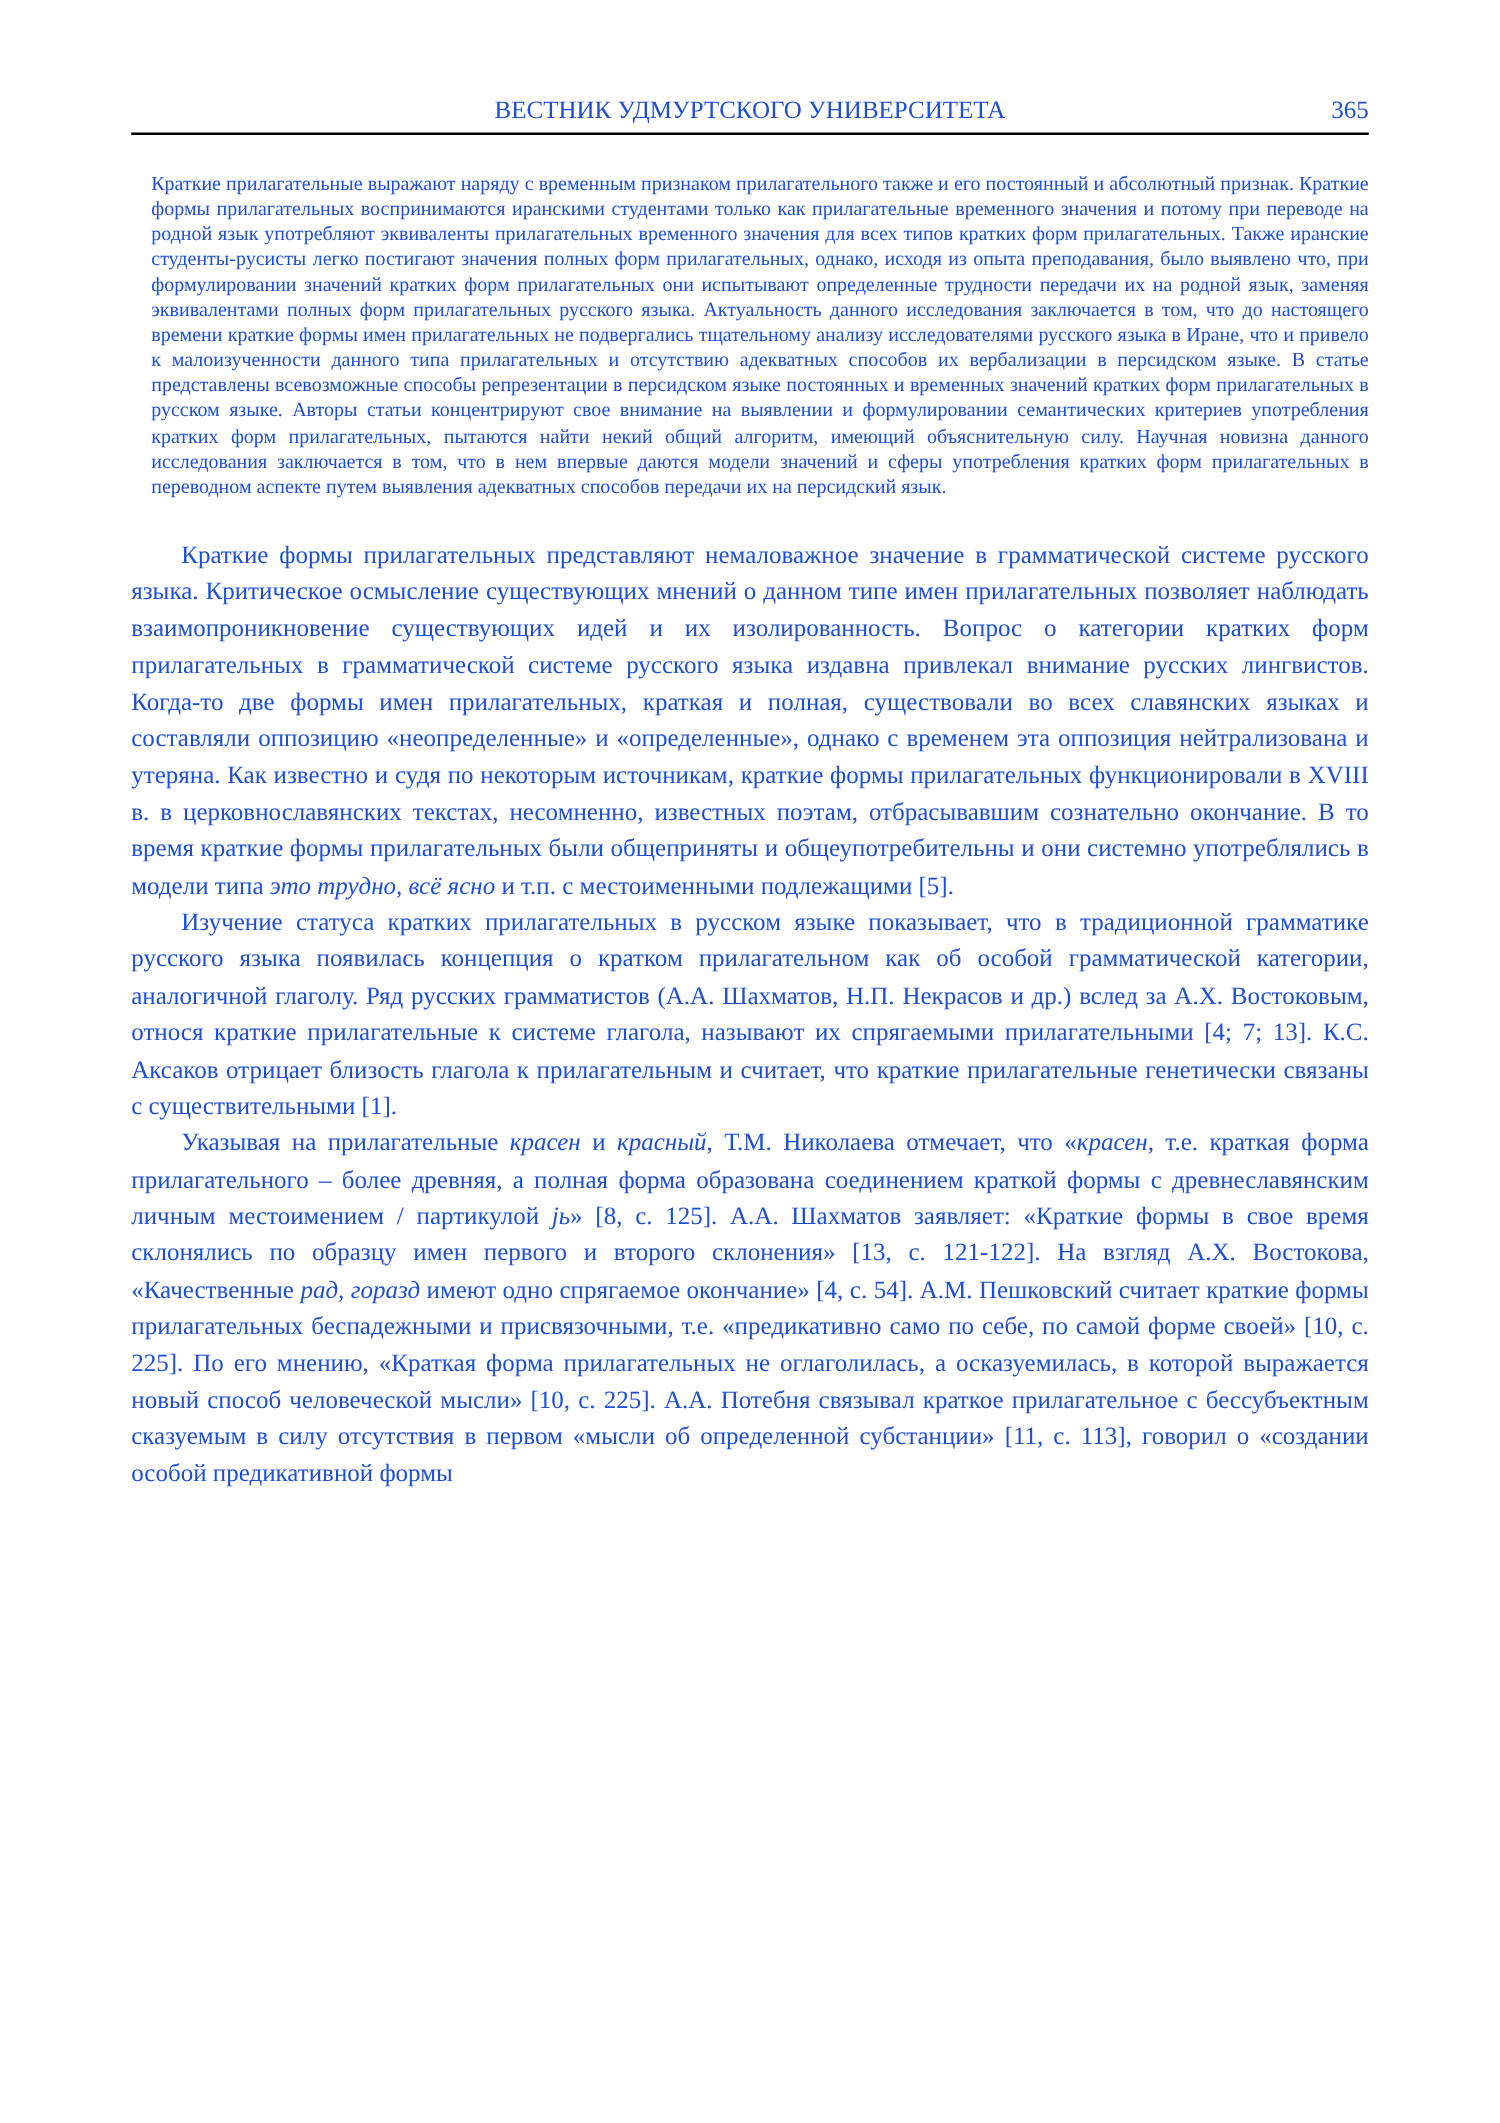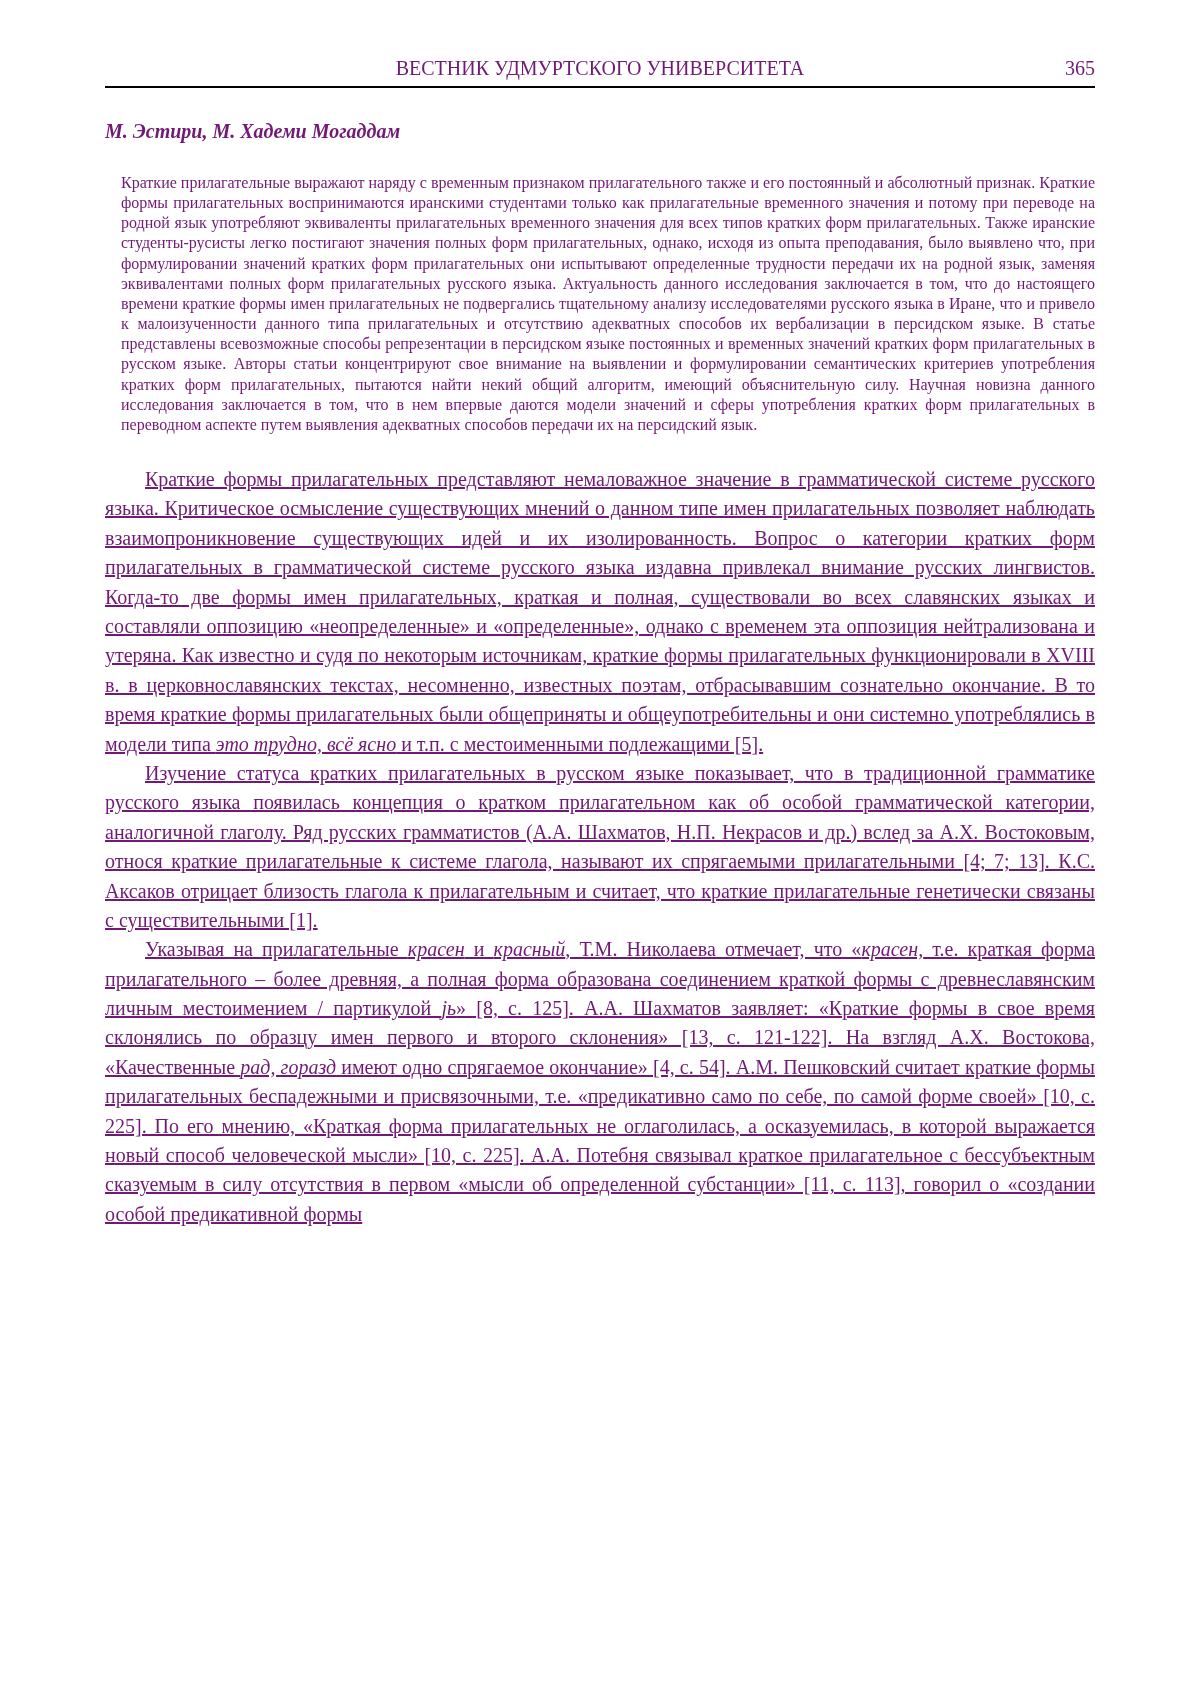--- a/index.html
+++ b/index.html
@@ -2,23 +2,23 @@
 <html lang="ru"><head>
 <meta charset="utf-8">
 <style>
   html, body { margin: 0; padding: 0; background: #ffffff; }
   .page {
     position: relative;
     width: 1200px;
     height: 1698px;
     margin: 0 auto;
     box-sizing: border-box;
-    padding: 56px 105px 40px 105px;
+    padding: 76px 105px 40px 105px;
     background: #ffffff;
-    color: #701a75;
+    color: #1d4ed8;
     font-family: "Liberation Serif", "DejaVu Serif", serif;
     overflow: hidden;
   }
   .it { font-style: italic; }
 
   
   .hdr-line1 {
     position: relative;
     text-align: center;
     font-size: 20px;
@@ -53,38 +53,36 @@
     hyphens: auto;
   }
   .keywords { margin: 26px 0 0 0; font-size: 17.5px; line-height: 1.3; }
   .doi      { margin: 26px 0 0 0; font-size: 19px; }
   .body     {
     margin-top: 30px;
     font-size: 20px;
     line-height: 1.47;
     text-align: justify;
     hyphens: auto;
-    text-decoration: underline;
   }
   .bpara { margin: 0; text-indent: 40px; }
 </style>
 </head>
 <body>
 
 <div class="page">
 
   <header>
     <div class="hdr-line1">
       <span class="hdr-journal">ВЕСТНИК УДМУРТСКОГО УНИВЕРСИТЕТА</span>
       <span class="hdr-page">365</span>
     </div>
   </header>
 
 
-  <div class="authors">М. Эстири, М. Хадеми Могаддам</div>
 
 
   <p class="abstract">Краткие прилагательные выражают наряду с временным признаком прилагательного также и его постоянный и абсолютный признак. Краткие формы прилагательных воспринимаются иранскими студентами только как прилагательные временного значения и потому при переводе на родной язык употребляют эквиваленты прилагательных временного значения для всех типов кратких форм прилагательных. Также иранские студенты-русисты легко постигают значения полных форм прилагательных, однако, исходя из опыта преподавания, было выявлено что, при формулировании значений кратких форм прилагательных они испытывают определенные трудности передачи их на родной язык, заменяя эквивалентами полных форм прилагательных русского языка. Актуальность данного исследования заключается в том, что до настоящего времени краткие формы имен прилагательных не подвергались тщательному анализу исследователями русского языка в Иране, что и привело к малоизученности данного типа прилагательных и отсутствию адекватных способов их вербализации в персидском языке. В статье представлены всевозможные способы репрезентации в персидском языке постоянных и временных значений кратких форм прилагательных в русском языке. Авторы статьи концентрируют свое внимание на выявлении и формулировании семантических критериев употребления кратких форм прилагательных, пытаются найти некий общий алгоритм, имеющий объяснительную силу. Научная новизна данного исследования заключается в том, что в нем впервые даются модели значений и сферы употребления кратких форм прилагательных в переводном аспекте путем выявления адекватных способов передачи их на персидский язык.</p>
 
 
 
   <div class="body">
     <p class="bpara"><span>Краткие формы прилагательных представляют немаловажное значение в грамматической системе русского языка. Критическое осмысление существующих мнений о данном типе имен прилагательных позволяет наблюдать взаимопроникновение существующих идей и их изолированность. Вопрос о категории кратких форм прилагательных в грамматической системе русского языка издавна привлекал внимание русских лингвистов. Когда-то две формы имен прилагательных, краткая и полная, существовали во всех славянских языках и составляли оппозицию «неопределенные» и «определенные», однако с временем эта оппозиция нейтрализована и утеряна. Как известно и судя по некоторым источникам, краткие формы прилагательных функционировали в XVIII в. в церковнославянских текстах, несомненно, известных поэтам, отбрасывавшим сознательно окончание. В то время краткие формы прилагательных были общеприняты и общеупотребительны и они системно употреблялись в модели типа </span><span class="it">это трудно, всё ясно</span><span> и т.п. с местоименными подлежащими [5].</span></p>
     <p class="bpara"><span>Изучение статуса кратких прилагательных в русском языке показывает, что в традиционной грамматике русского языка появилась концепция о кратком прилагательном как об особой грамматической категории, аналогичной глаголу. Ряд русских грамматистов (А.А. Шахматов, Н.П. Некрасов и др.) вслед за А.Х. Востоковым, относя краткие прилагательные к системе глагола, называют их спрягаемыми прилагательными [4; 7; 13]. К.С. Аксаков отрицает близость глагола к прилагательным и считает, что краткие прилагательные генетически связаны с существительными [1].</span></p>
     <p class="bpara"><span>Указывая на прилагательные </span><span class="it">красен</span><span> и </span><span class="it">красный</span><span>, Т.М. Николаева отмечает, что «</span><span class="it">красен,</span><span> т.е. краткая форма прилагательного – более древняя, а полная форма образована соединением краткой формы с древнеславянским личным местоимением / партикулой </span><span class="it">jь</span><span>» [8, с. 125]. А.А. Шахматов заявляет: «Краткие формы в свое время склонялись по образцу имен первого и второго склонения» [13, с. 121-122]. На взгляд А.Х. Востокова, «Качественные </span><span class="it">рад, горазд</span><span> имеют одно спрягаемое окончание» [4, с. 54]. А.М. Пешковский считает краткие формы прилагательных беспадежными и присвязочными, т.е. «предикативно само по себе, по самой форме своей» [10, с. 225]. По его мнению, «Краткая форма прилагательных не оглаголилась, а осказуемилась, в которой выражается новый способ человеческой мысли» [10, с. 225]. А.А. Потебня связывал краткое прилагательное с бессубъектным сказуемым в силу отсутствия в первом «мысли об определенной субстанции» [11, с. 113], говорил о «создании особой предикативной формы</span></p>

